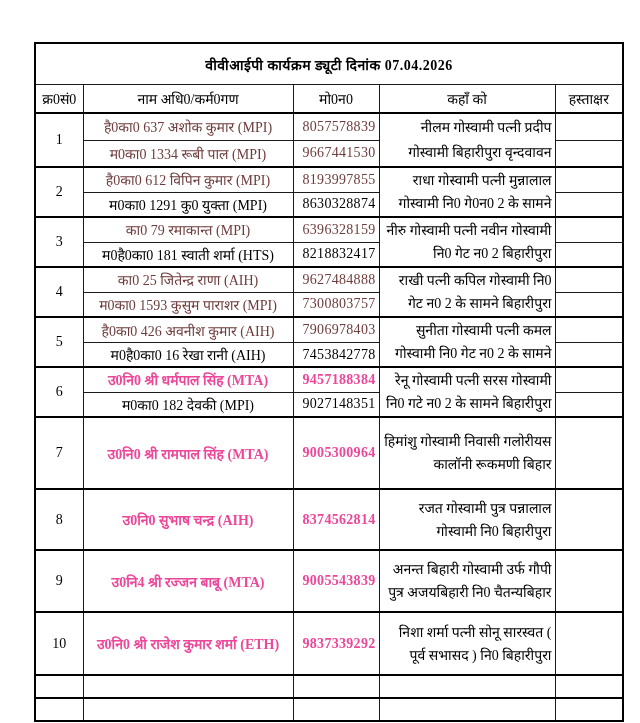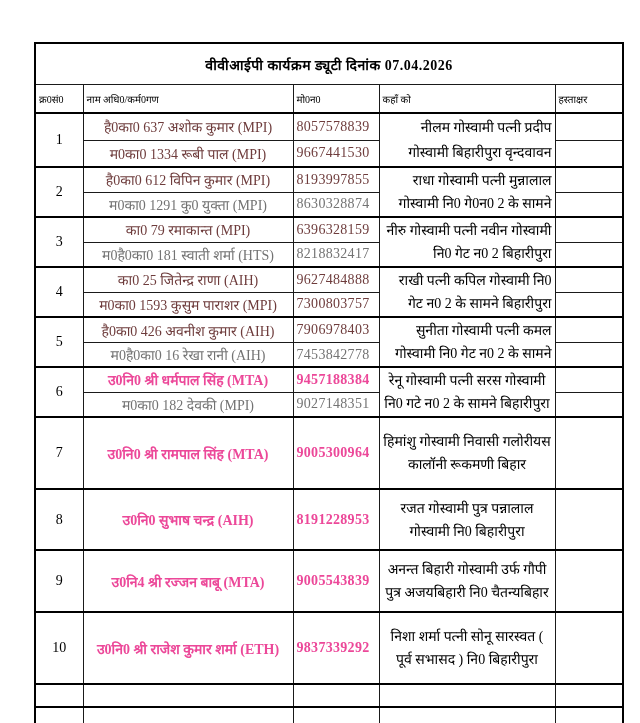--- a/index.html
+++ b/index.html
@@ -23,34 +23,34 @@
     vertical-align: middle;
     font-size: 14px;
     overflow: hidden;
   }
   tr.msep > td { border-top: 2px solid #000; }
   td.title-cell {
     font-size: 21px; font-weight: 700; text-align: center;
     letter-spacing: 0.5px; height: 38px;
   }
   tr.hdr > td {
-    text-align: left; font-size: 10px; height: 25px;
+    text-align: center; font-size: 14px; height: 25px;
     font-weight: 400;
   }
   td.sn { text-align: center; font-size: 16px; }
   td.name { text-align: center; white-space: nowrap; }
-  td.phone { text-align: left; white-space: nowrap; letter-spacing: 0.3px; }
+  td.phone { text-align: right; white-space: nowrap; letter-spacing: 0.3px; }
   td.where { font-size: 15px; line-height: 25px; padding: 0 4px; }
   td.where.short { line-height: 23px; }
   td.sign {}
   .tone-maroon { color: #6e3c3c; }
-  .tone-grayblue { color: #737373; }
+  .tone-grayblue { color: #000000; }
   .tone-navy { color: #ec4899; font-weight: 700; }
   .al-center { text-align: right; }
-  .al-left { text-align: center; font-family: Liberation Serif, serif; }
+  .al-left { text-align: right; font-family: Liberation Serif, serif; }
 </style>
 </head>
 <body>
 
 <div class="page">
   <table class="duty">
     <colgroup>
       <col style="width:48px">
         <col style="width:210px">
         <col style="width:86px">
@@ -153,34 +153,34 @@
       <td class="sn">7</td>
       <td class="name tone-navy">उ0नि0 श्री रामपाल सिंह (MTA)</td>
       <td class="phone tone-navy">9005300964</td>
       <td class="where short al-left">हिमांशु गोस्वामी निवासी गलोरीयस कालॉनी रूकमणी बिहार</td>
       <td class="sign"></td>
     </tr>
 
     <tr class="msep" style="height:61px">
       <td class="sn">8</td>
       <td class="name tone-navy">उ0नि0 सुभाष चन्द्र (AIH)</td>
-      <td class="phone tone-navy">8191228953</td>
+      <td class="phone tone-navy">8374562814</td>
       <td class="where short al-left">रजत गोस्वामी पुत्र पन्नालाल गोस्वामी नि0 बिहारीपुरा</td>
       <td class="sign"></td>
     </tr>
 
     <tr class="msep" style="height:62px">
       <td class="sn">9</td>
       <td class="name tone-navy">उ0नि4 श्री रज्जन बाबू  (MTA)</td>
       <td class="phone tone-navy">9005543839</td>
       <td class="where short al-left">अनन्त बिहारी गोस्वामी उर्फ गौपी पुत्र अजयबिहारी नि0 चैतन्यबिहार</td>
       <td class="sign"></td>
     </tr>
 
-    <tr class="msep" style="height:72px">
+    <tr class="msep" style="height:63px">
       <td class="sn">10</td>
       <td class="name tone-navy">उ0नि0 श्री राजेश कुमार शर्मा (ETH)</td>
       <td class="phone tone-navy">9837339292</td>
       <td class="where short al-left">निशा शर्मा पत्नी सोनू सारस्वत ( पूर्व सभासद ) नि0 बिहारीपुरा</td>
       <td class="sign"></td>
     </tr>
 
     <tr class="msep" style="height:23px">
       <td class="sn"></td>
       <td class="name"></td>

